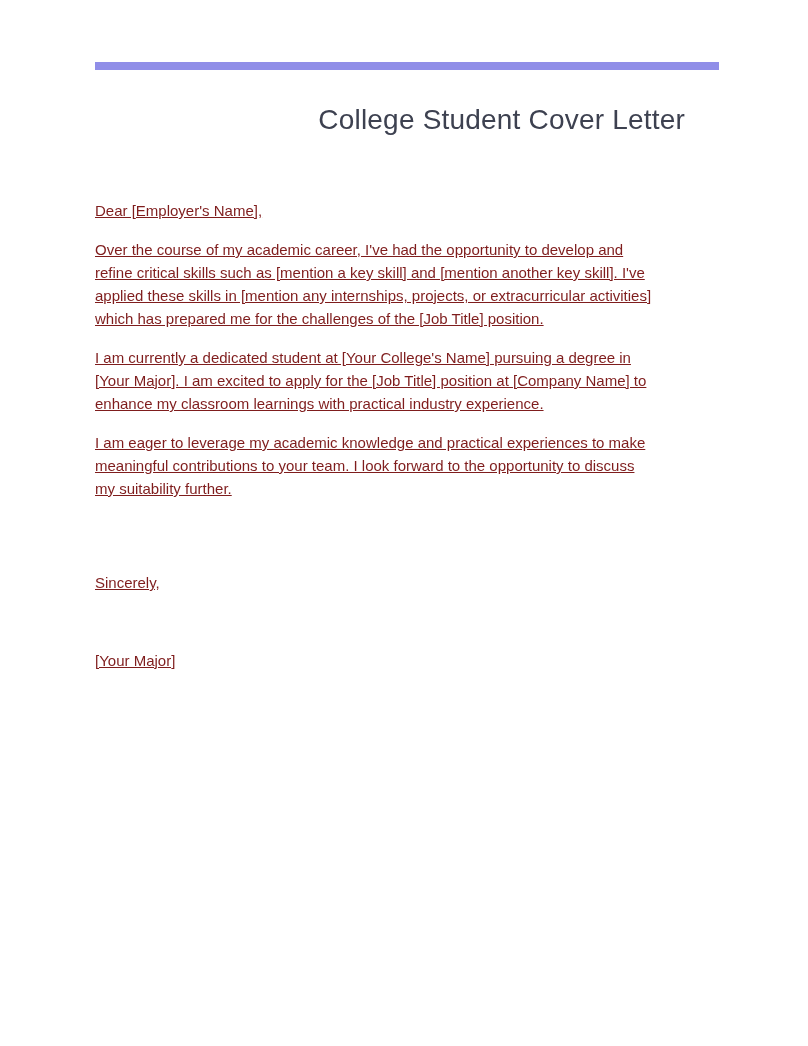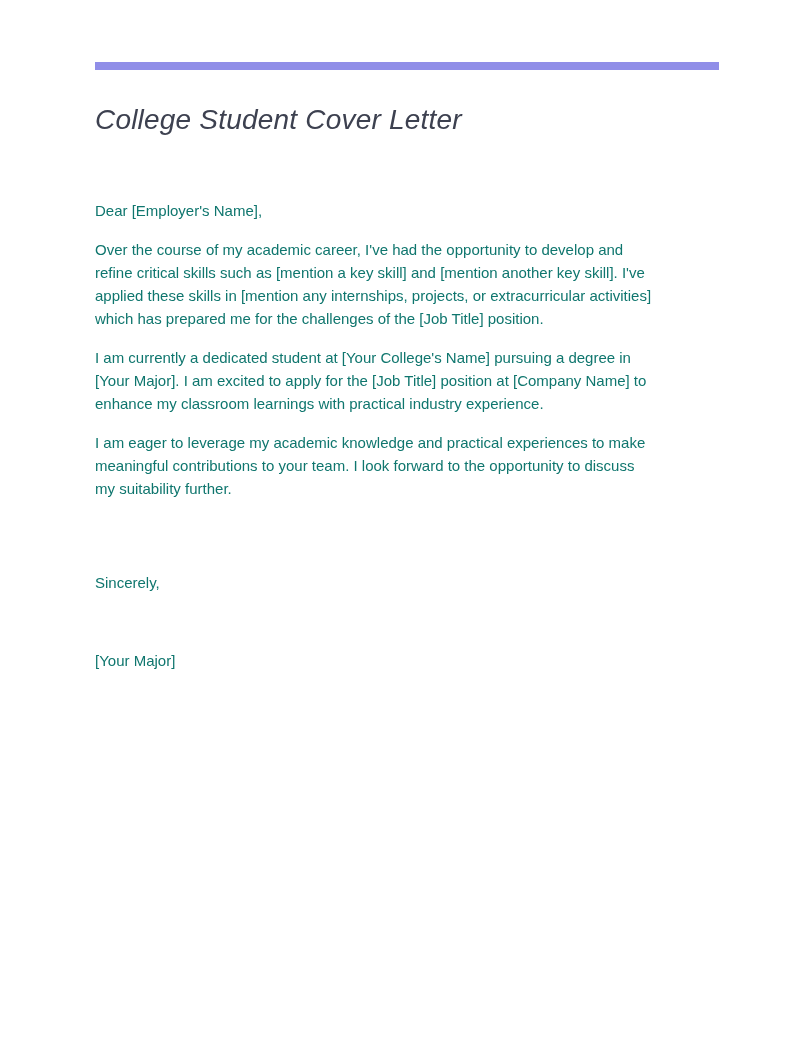--- a/index.html
+++ b/index.html
@@ -22,27 +22,26 @@
     width: 624px;
     height: 8px;
     background: #908ee8; 
   }
   .letter-title {
     position: absolute;
     left: 95px;
     top: 103px;
     width: 590px;
     margin: 0;
-    text-align: left;
+    text-align: right;
     font-size: 28px;
     font-weight: 400;
     line-height: 33px;
     letter-spacing: 0.2px;
     color: #3d4150; 
-    font-style: italic;
   }
   .letter-body {
     position: absolute;
     left: 95px;
     top: 199px;
     width: 620px;
     font-size: 15px;
     line-height: 23px;
     color: #474747; 
   }
@@ -57,21 +56,21 @@
 </style>
 </head>
 <body>
 
 <div class="page">
 
   <div class="accent-bar" style="background: rgb(144, 142, 232);"></div>
 
   <h1 class="letter-title" style="color: rgb(61, 65, 80);">College Student Cover Letter</h1>
 
-  <div class="letter-body" style="color: #0f766e;">
+  <div class="letter-body" style="color: #7f1d1d; text-decoration: underline;">
 
     <p>Dear [Employer's Name],</p>
 
     <p>Over the course of my academic career, I've had the opportunity to develop and
 refine critical skills such as [mention a key skill] and [mention another key skill]. I've
 applied these skills in [mention any internships, projects, or extracurricular activities]
 which has prepared me for the challenges of the [Job Title] position.</p>
 
     <p>I am currently a dedicated student at [Your College's Name] pursuing a degree in
 [Your Major]. I am excited to apply for the [Job Title] position at [Company Name] to

